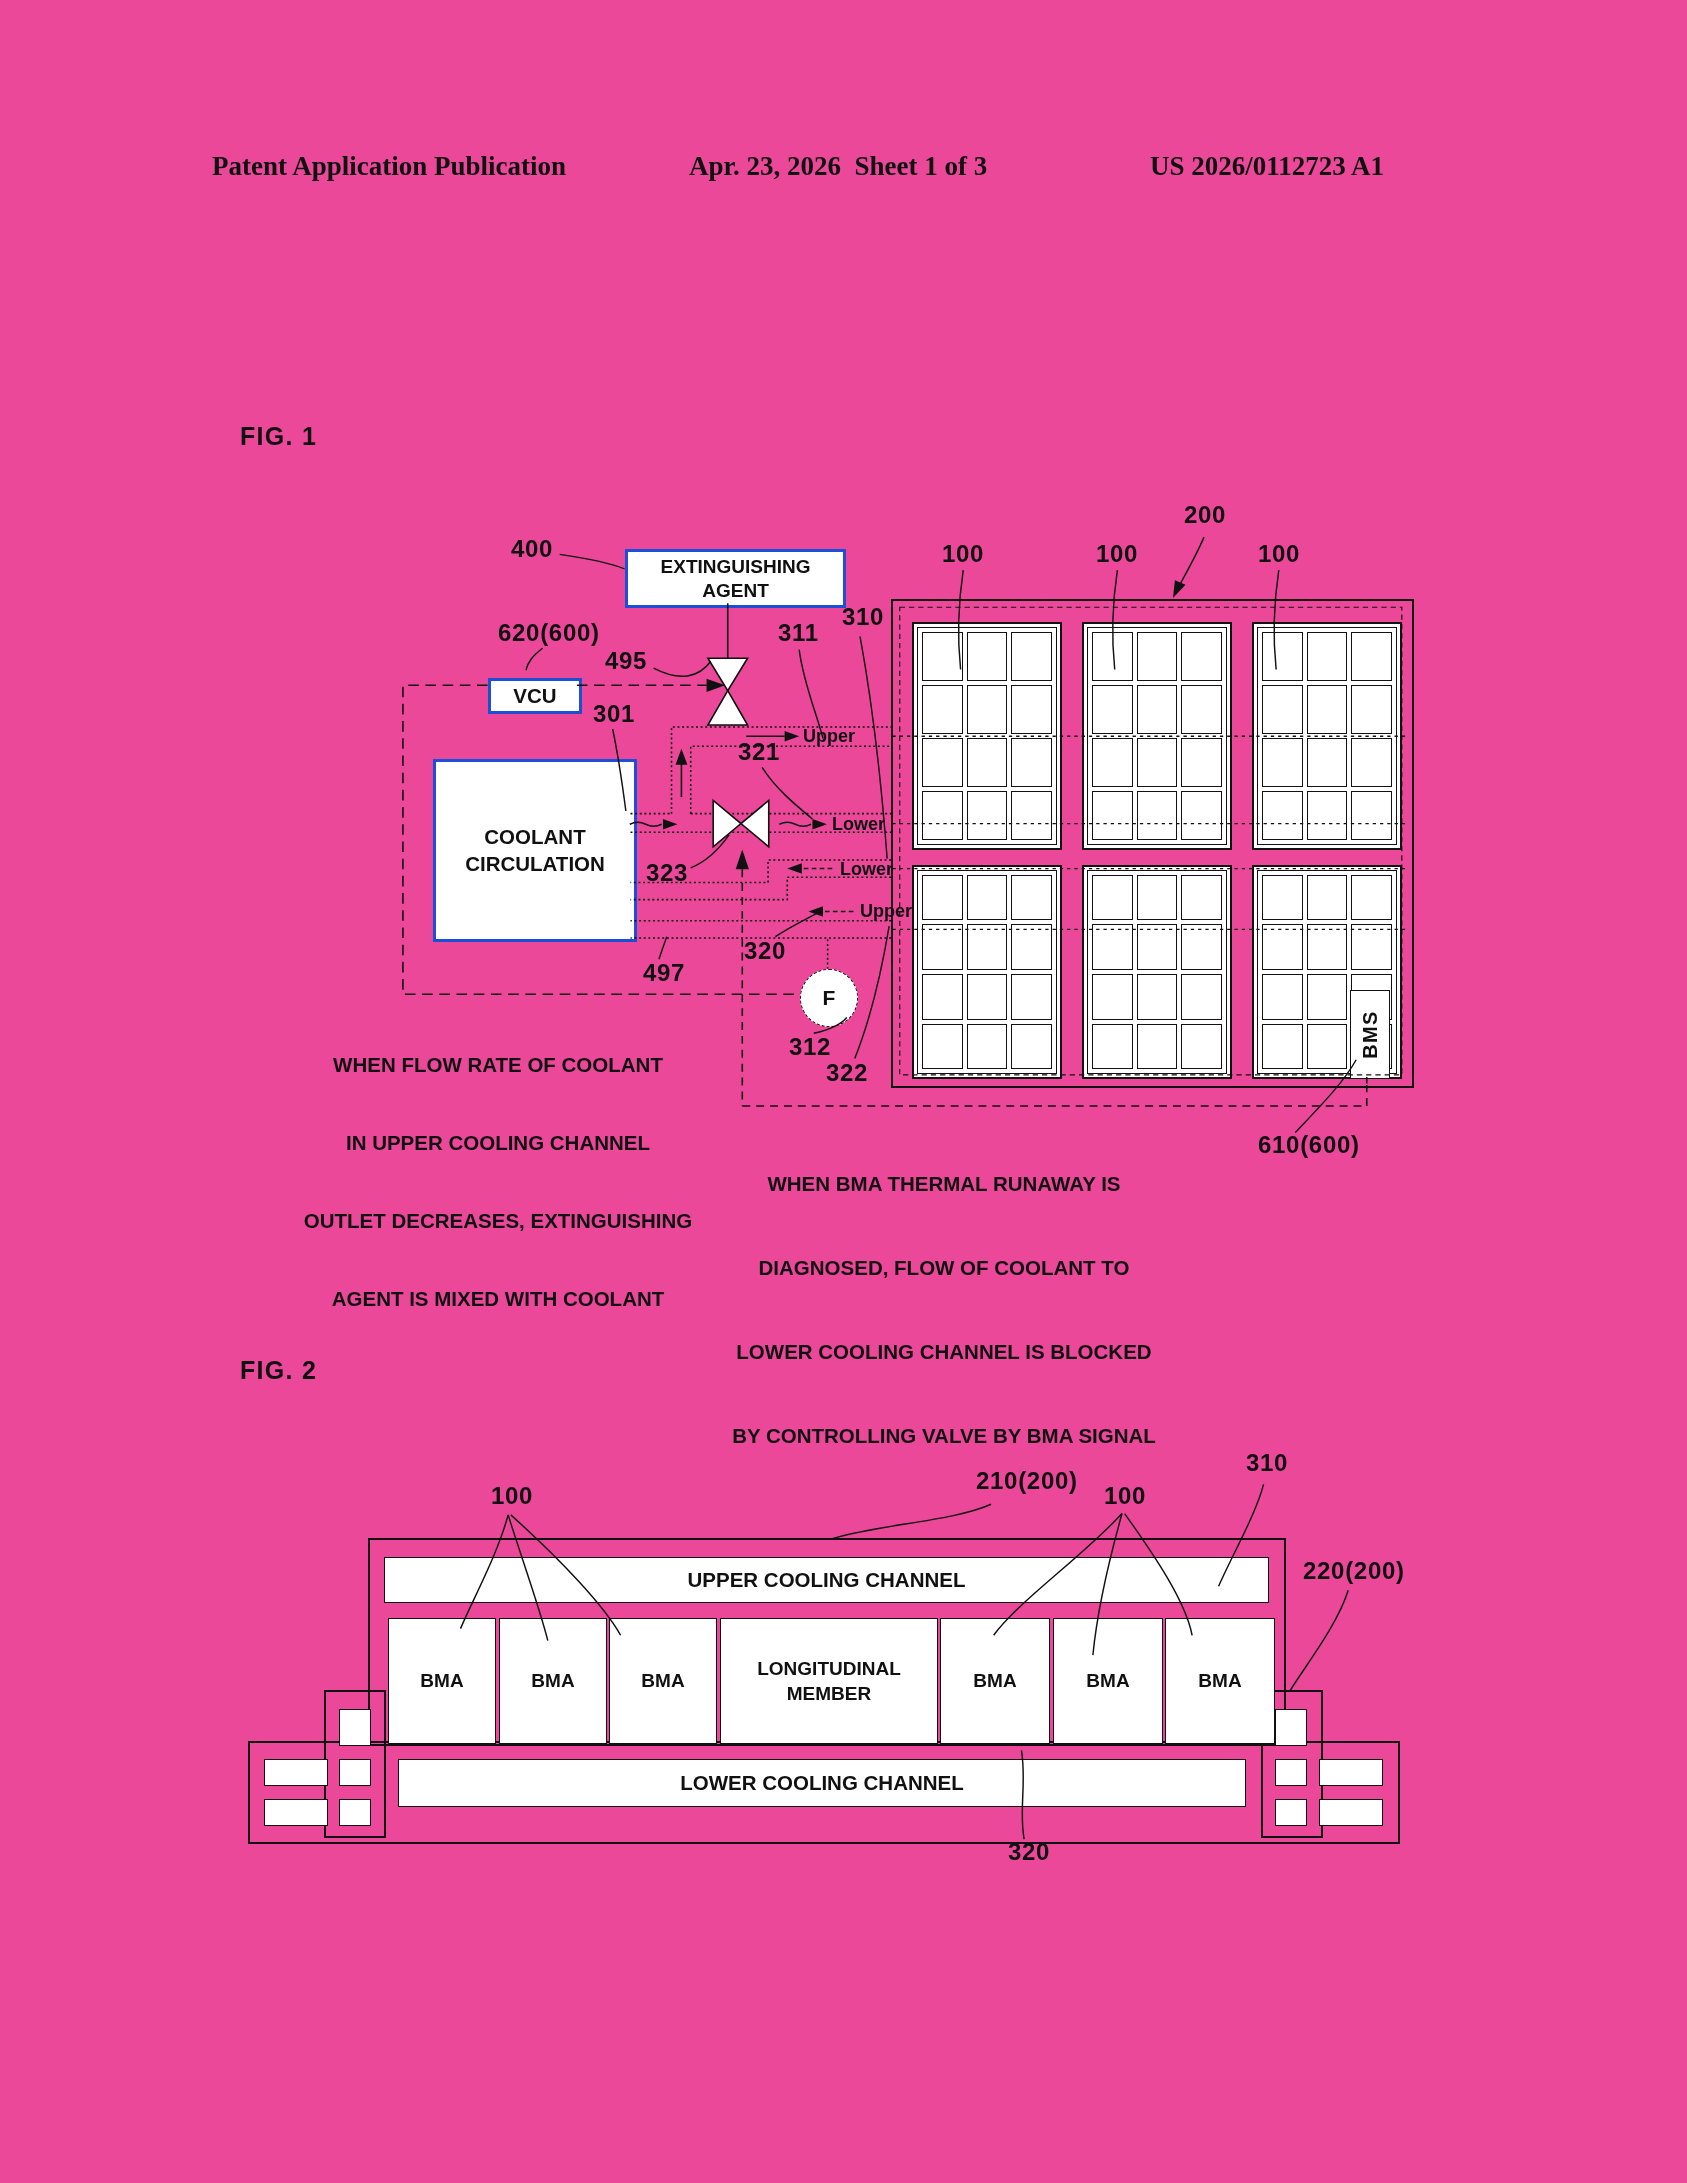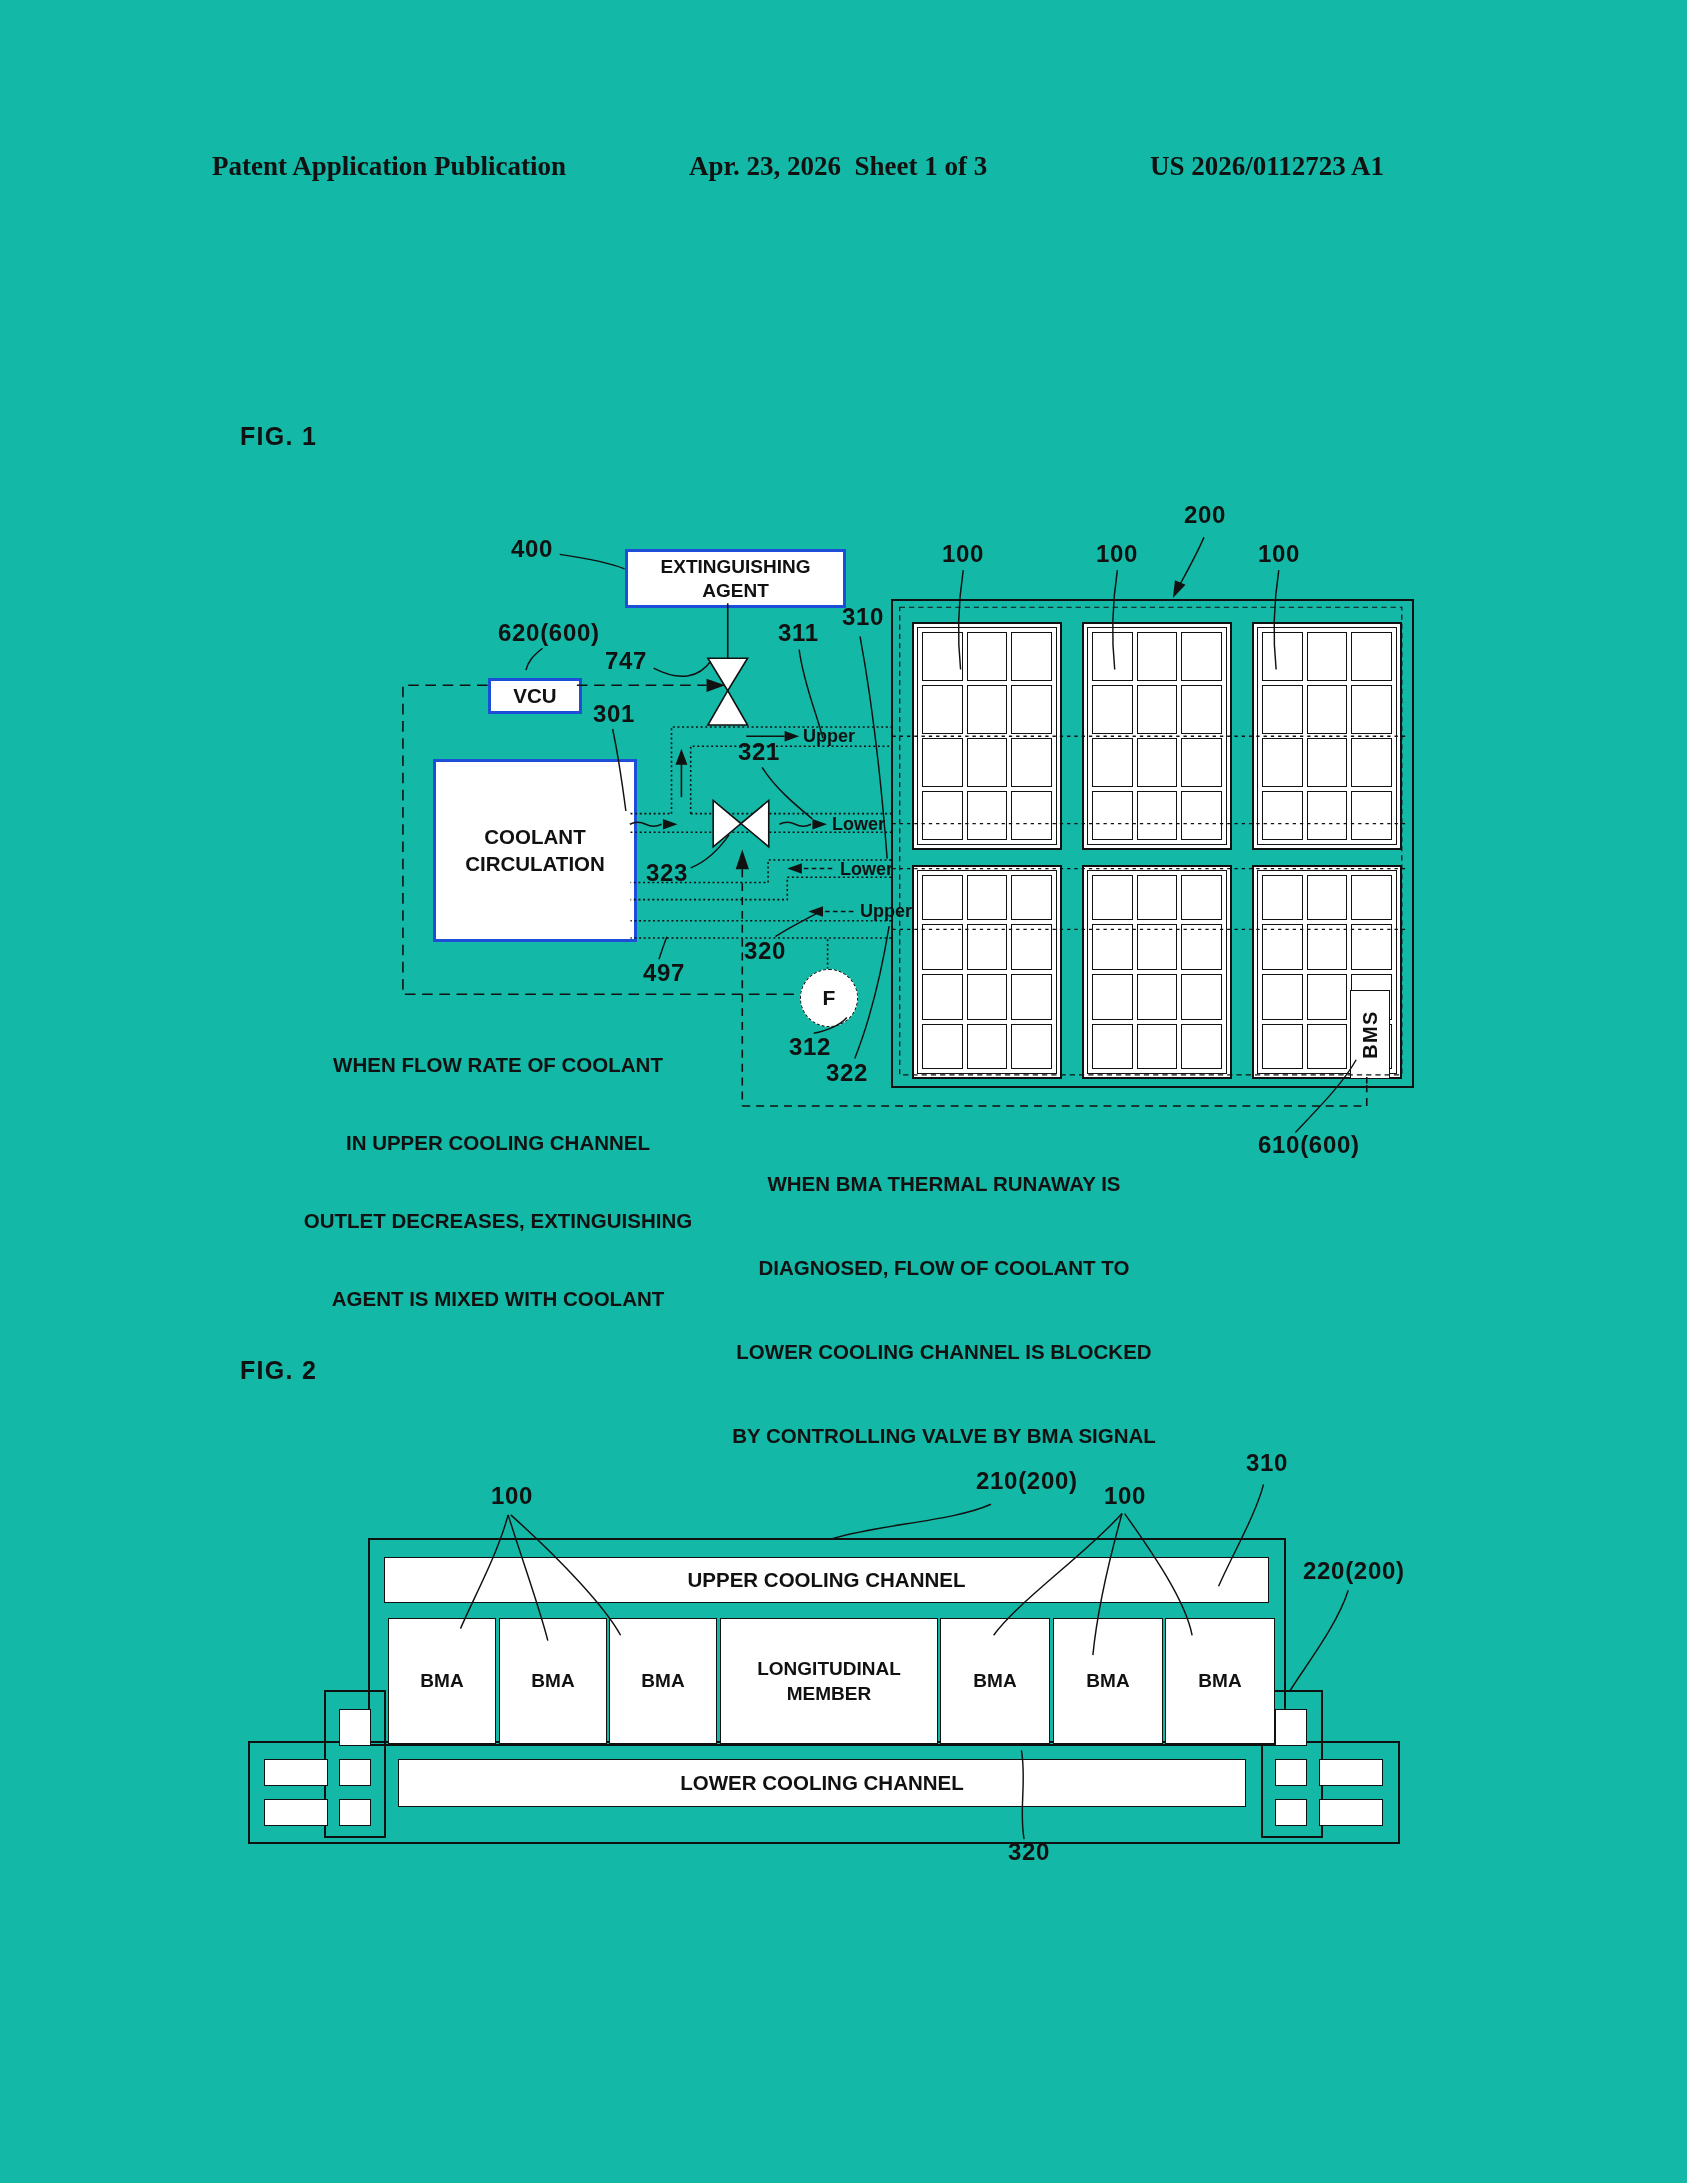--- a/index.html
+++ b/index.html
@@ -1,16 +1,16 @@
 <!DOCTYPE html>
 <html style="font-size:10.6px"><head>
 <meta charset="utf-8">
 <style>
   html,body{margin:0;padding:0;background:#fff;}
-  .page{position:relative;width:1687px;height:2183px;background:#14b8a6;overflow:hidden;
+  .page{position:relative;width:1687px;height:2183px;background:#ec4899;overflow:hidden;
         font-family:"Liberation Sans",sans-serif;color:#111;}
   .abs{position:absolute;}
   svg{position:absolute;left:0;top:0;}
   .hdr{font-family:"Liberation Serif",serif;font-weight:bold;font-size:27px;white-space:pre;}
   .figtitle{font-size:25px;font-weight:bold;letter-spacing:1.3px;}
   .ref{font-size:24px;font-weight:bold;letter-spacing:0.7px;white-space:pre;}
   .flow{font-size:18px;font-weight:bold;}
   .note{font-size:20.5px;line-height:26px;font-weight:bold;text-align:center;white-space:pre;}
   .obox{border:2px solid #111;background:transparent;}
   .wbox{border:3px solid #1d4ed8;background:#fff;}
@@ -156,21 +156,21 @@
   <div class="abs box2 vtext" style="left:1350px;top:990px;width:38px;height:87px;z-index:4;">
     <span>BMS</span>
   </div>
 
   <div class="abs fcircle" style="left:800px;top:969px;width:56px;height:56px;z-index:4;">
     <span>F</span>
   </div>
 
   <div class="abs ref" style="left:511px;top:535px;">400</div>
   <div class="abs ref" style="left:498px;top:619px;">620(600)</div>
-  <div class="abs ref" style="left:605px;top:647px;">747</div>
+  <div class="abs ref" style="left:605px;top:647px;">495</div>
   <div class="abs ref" style="left:778px;top:619px;">311</div>
   <div class="abs ref" style="left:842px;top:603px;">310</div>
   <div class="abs ref" style="left:593px;top:700px;">301</div>
   <div class="abs ref" style="left:738px;top:738px;">321</div>
   <div class="abs ref" style="left:646px;top:859px;">323</div>
   <div class="abs ref" style="left:643px;top:959px;">497</div>
   <div class="abs ref" style="left:744px;top:937px;">320</div>
   <div class="abs ref" style="left:789px;top:1033px;">312</div>
   <div class="abs ref" style="left:826px;top:1059px;">322</div>
   <div class="abs ref" style="left:1184px;top:501px;">200</div>

